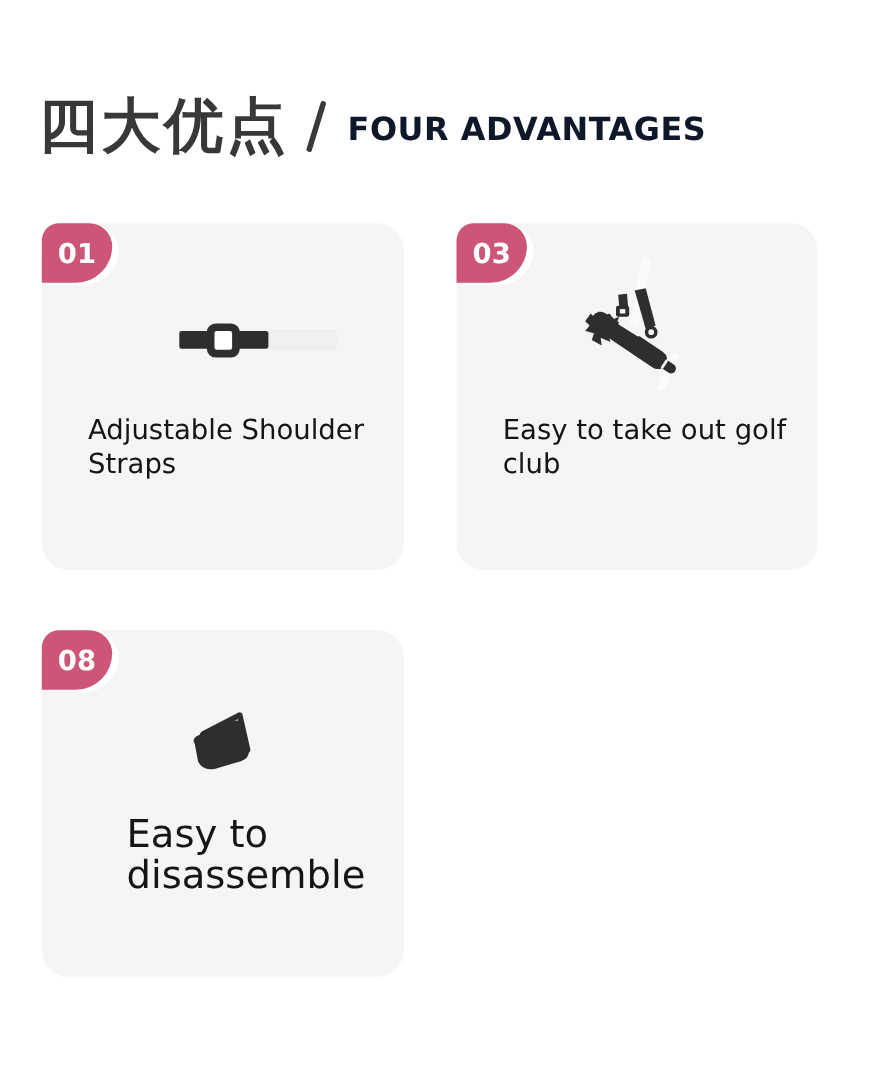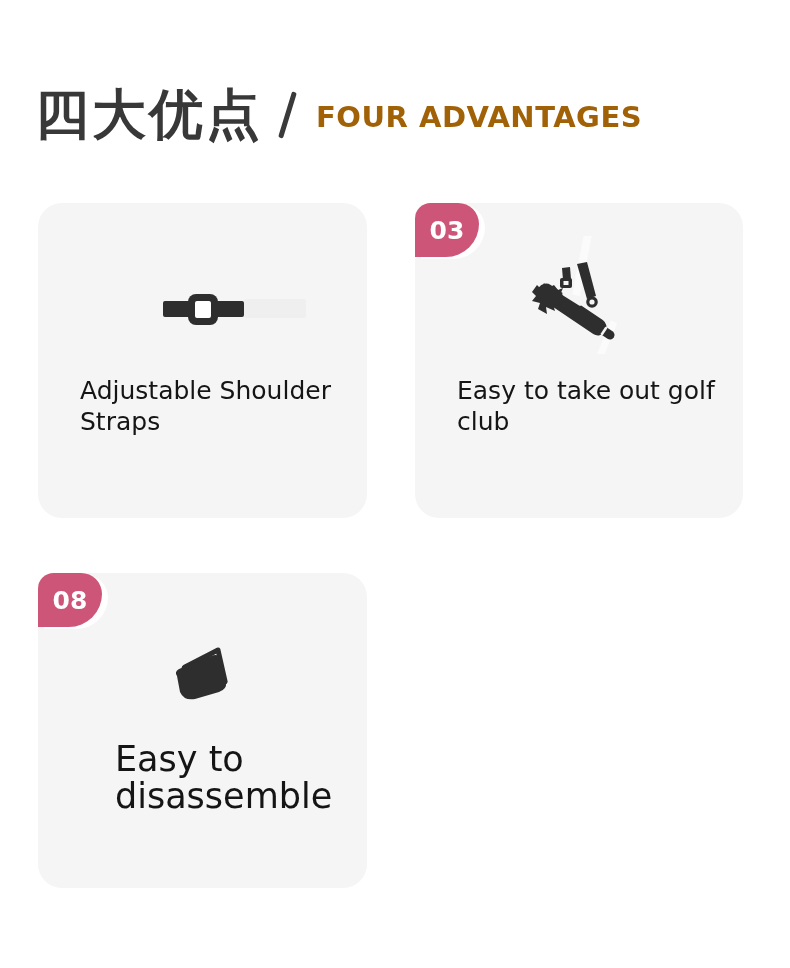--- a/index.html
+++ b/index.html
@@ -13,21 +13,21 @@
   
   .header { position:absolute; left:35px; top:74px; display:flex; align-items:flex-start; }
   .title-cn {
     font-size:54px; font-weight:700; color:#383838; line-height:56px; letter-spacing:3px;
   }
   .slash {
     width:5px; height:48px; background:#3a3a3a; border-radius:2px;
     transform:rotate(17deg); margin:4px 26px 0 22px; flex:none;
   }
   .title-en {
-    font-size:29px; font-weight:700; color:#a16207; letter-spacing:0.5px;
+    font-size:29px; font-weight:700; color:#0f172a; letter-spacing:0.5px;
     line-height:29px; margin-top:16px; white-space:nowrap;
   }
 
   
   .grid {
     position:absolute; left:38px; top:190px;
     display:grid; grid-template-columns:329px 328px; grid-column-gap:48px; grid-row-gap:55px;
   }
   .card {
     position:relative; z-index:0; height:315px; background:#f5f5f5; border-radius:24px;
@@ -79,20 +79,21 @@
 
   <div class="header">
     <div class="title-cn">四大优点</div>
     <div class="slash"></div>
     <div class="title-en">FOUR ADVANTAGES</div>
   </div>
 
   <div class="grid">
 
     <div class="card">
+      <div class="badge" style="background: rgb(205, 85, 120);">01</div>
       <div class="strap-icon">
         <div class="strap-bar-light"></div>
         <div class="strap-bar"></div>
         <div class="strap-buckle"></div>
       </div>
       <div class="card-title">Adjustable Shoulder Straps</div>
     </div>
 
 
     <div class="card">

